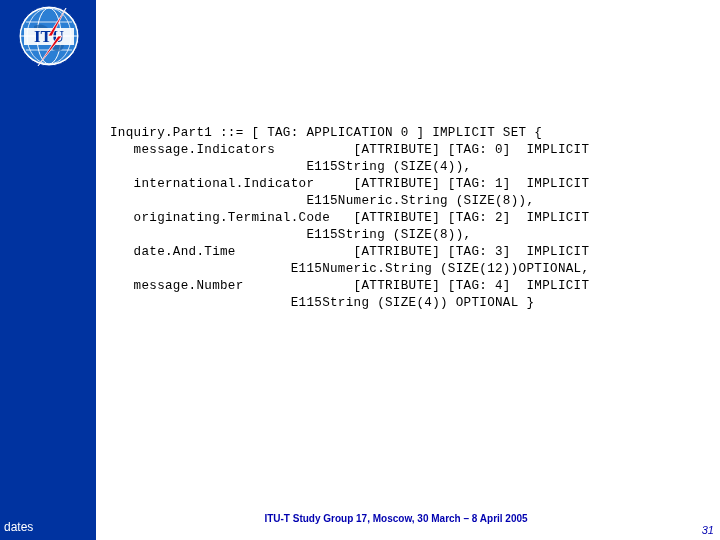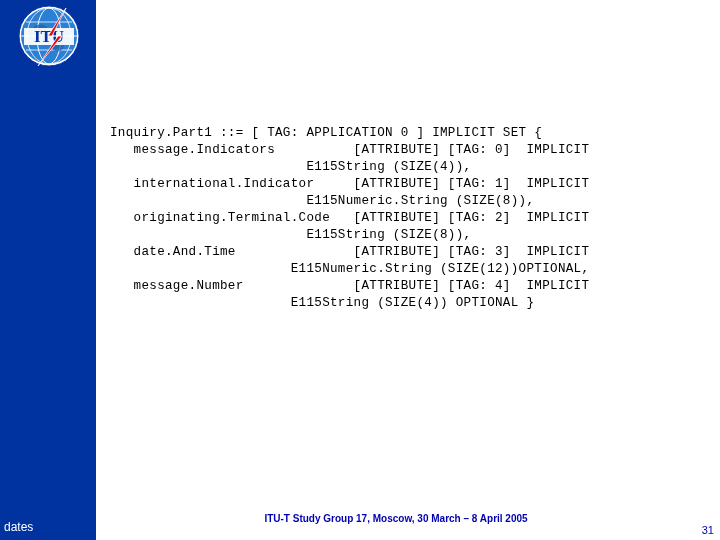--- a/index.html
+++ b/index.html
@@ -93,20 +93,21 @@
     font-weight: bold;
     font-family: "Liberation Sans", sans-serif;
   }
   #page-number {
     position: absolute;
     right: 6px;
     bottom: 4px;
     color: #0000b0;
     font-size: 11px;
     font-family: "Liberation Sans", sans-serif;
+    font-style: italic;
   }
 </style>
 </head>
 <body>
 
 <div id="slide">
 
   <div id="sidebar">
 
     <div id="logo-wrap">

